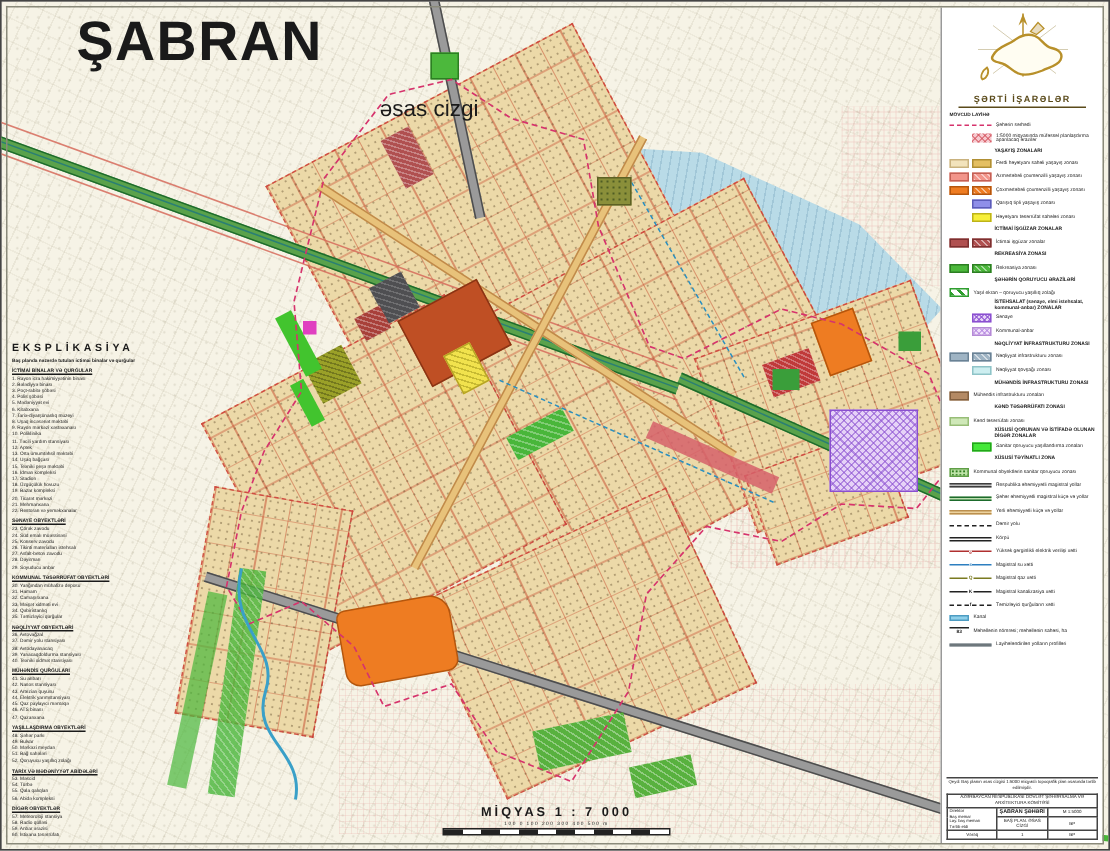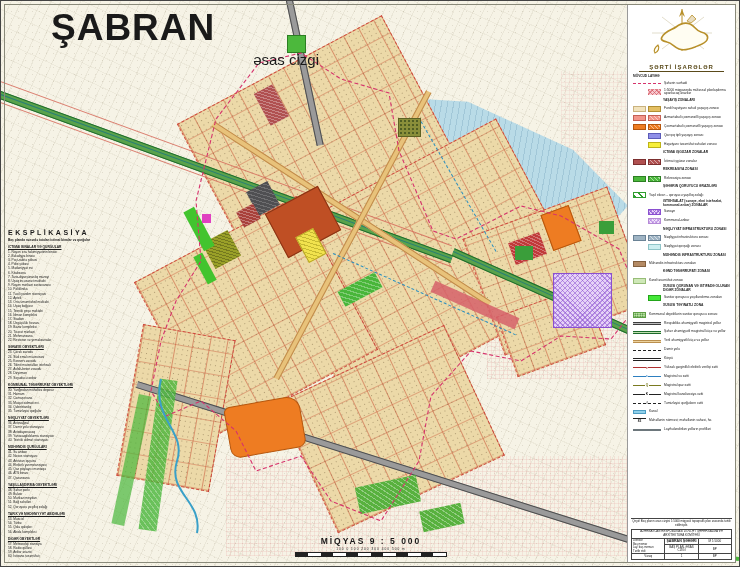--- a/index.html
+++ b/index.html
@@ -105,21 +105,21 @@
   .p-rivgreen1{left:148px;top:378px;width:18px;height:152px;transform:rotate(8deg);background:#49b63a;opacity:.8;
     background-image:repeating-linear-gradient(45deg, rgba(255,255,255,.3) 0 1px, transparent 1px 4px);}
   .p-rivgreen2{left:124px;top:393px;width:13px;height:132px;transform:rotate(12deg);background:#49b63a;opacity:.7;}
 
   svg.overlay{position:absolute;left:0;top:0;pointer-events:none;}
 
   
   .titlebox{position:absolute;left:50px;top:8px;width:268px;}
   .t1{font-size:37px;font-weight:800;letter-spacing:1px;line-height:1.05;}
   .t2{font-size:21px;font-weight:400;letter-spacing:.5px;}
-  .t3{font-size:15px;text-align:right;margin-top:3px;}
+  .t3{font-size:15px;text-align:right;margin-top:16px;}
 
   
   .expl{position:absolute;left:7px;top:228px;width:118px;}
   .expl .ti{font-size:7px;font-weight:700;letter-spacing:2.5px;}
   .expl .su{font-size:3.2px;font-weight:700;margin:1.5px 0 2px 0;}
   .ex-h{font-size:3.3px;font-weight:700;text-decoration:underline;margin:3px 0 1px 0;}
   .ex-items{font-size:3.2px;line-height:1.32;white-space:pre-line;}
 
   
   .scalebox{position:absolute;left:288px;top:535px;width:164px;text-align:center;}
@@ -348,21 +348,21 @@
         <div class="ex-h">DİGƏR OBYEKTLƏR</div>
         <div class="ex-items">57. Meteoroloji stansiya
 58. Radio qülləsi
 59. Anbar ərazisi
 60. İstixana təsərrüfatı</div>
       </div>
       </div>
   </div>
 
   <div class="scalebox">
-    <div class="sl">MİQYAS 9 : 5 000</div>
+    <div class="sl">MİQYAS 1 : 7 000</div>
     <div class="ticks">100   0   100   200   300   400   500 m</div>
     <div class="scalebar"></div>
   </div>
 
   <div class="legend">
     <div class="azwrap">
       <svg class="az-north" width="100" height="56" viewBox="0 0 100 56">
         <line x1="50" y1="2" x2="50" y2="44" stroke="#b8902a" stroke-width="1"></line>
         <path d="M50,2 L47,10 L50,7 L53,10 Z" fill="#b8902a"></path>
         <line x1="20" y1="26" x2="80" y2="26" stroke="#cfc6a8" stroke-width=".6"></line>

